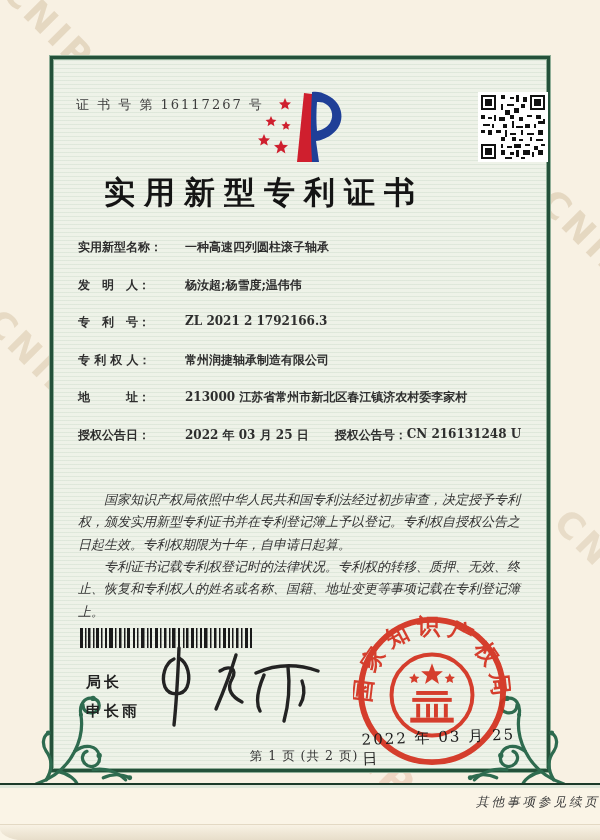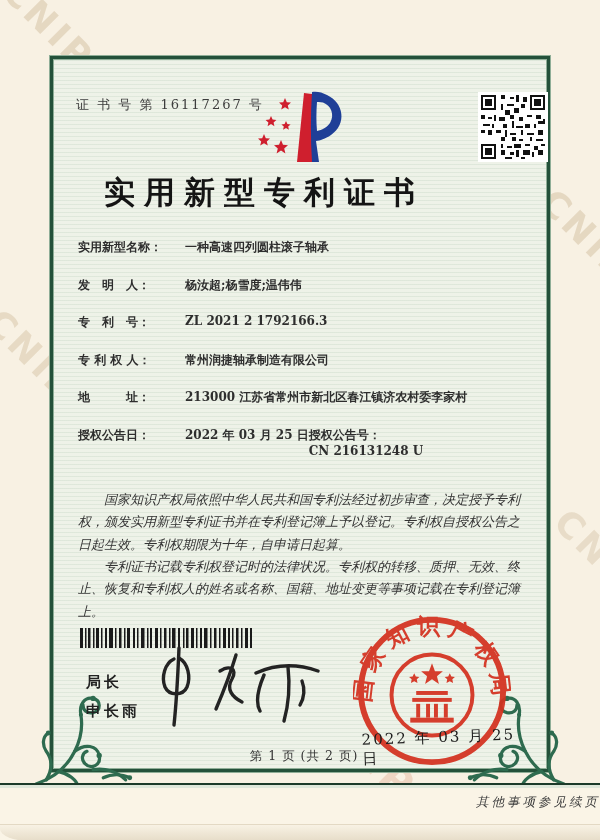--- a/index.html
+++ b/index.html
@@ -32,21 +32,21 @@
   .qr{position:absolute; left:478px; top:92px; width:64px; height:64px; background:#fff; padding:3px;}
   .title{
     position:absolute; left:0; top:172px; width:528px; text-align:center;
     font-size:31px; font-weight:700; color:#141414; letter-spacing:9px;
   }
   
   .fields{position:absolute; left:78px; top:239px; width:450px; font-size:12px; color:#2e2e2e;}
   .frow{display:flex; margin-bottom:20.5px; font-weight:600; white-space:pre;}
   .flabel{width:107px; flex:none;}
   .fvalue{white-space:pre;}
-  .frow.dual .second{display:flex;flex-direction:column;}
+  .frow.dual .second{margin-left:26px; display:flex;}
   
   .body-text{
     position:absolute; left:78px; top:489px; width:450px;
     font-size:13px; line-height:1.72; color:#333; font-style:italic; font-weight:500;
   }
   .body-text p{margin:0; text-indent:2em;}
   
   .barcode{position:absolute; left:80px; top:628px; width:172px; height:20px;}
   .signer{position:absolute; left:86px; top:668px; font-family:"DejaVu Sans","Liberation Sans",sans-serif;
     font-size:15px; font-weight:600; color:#222; letter-spacing:3px; line-height:1.9;}

